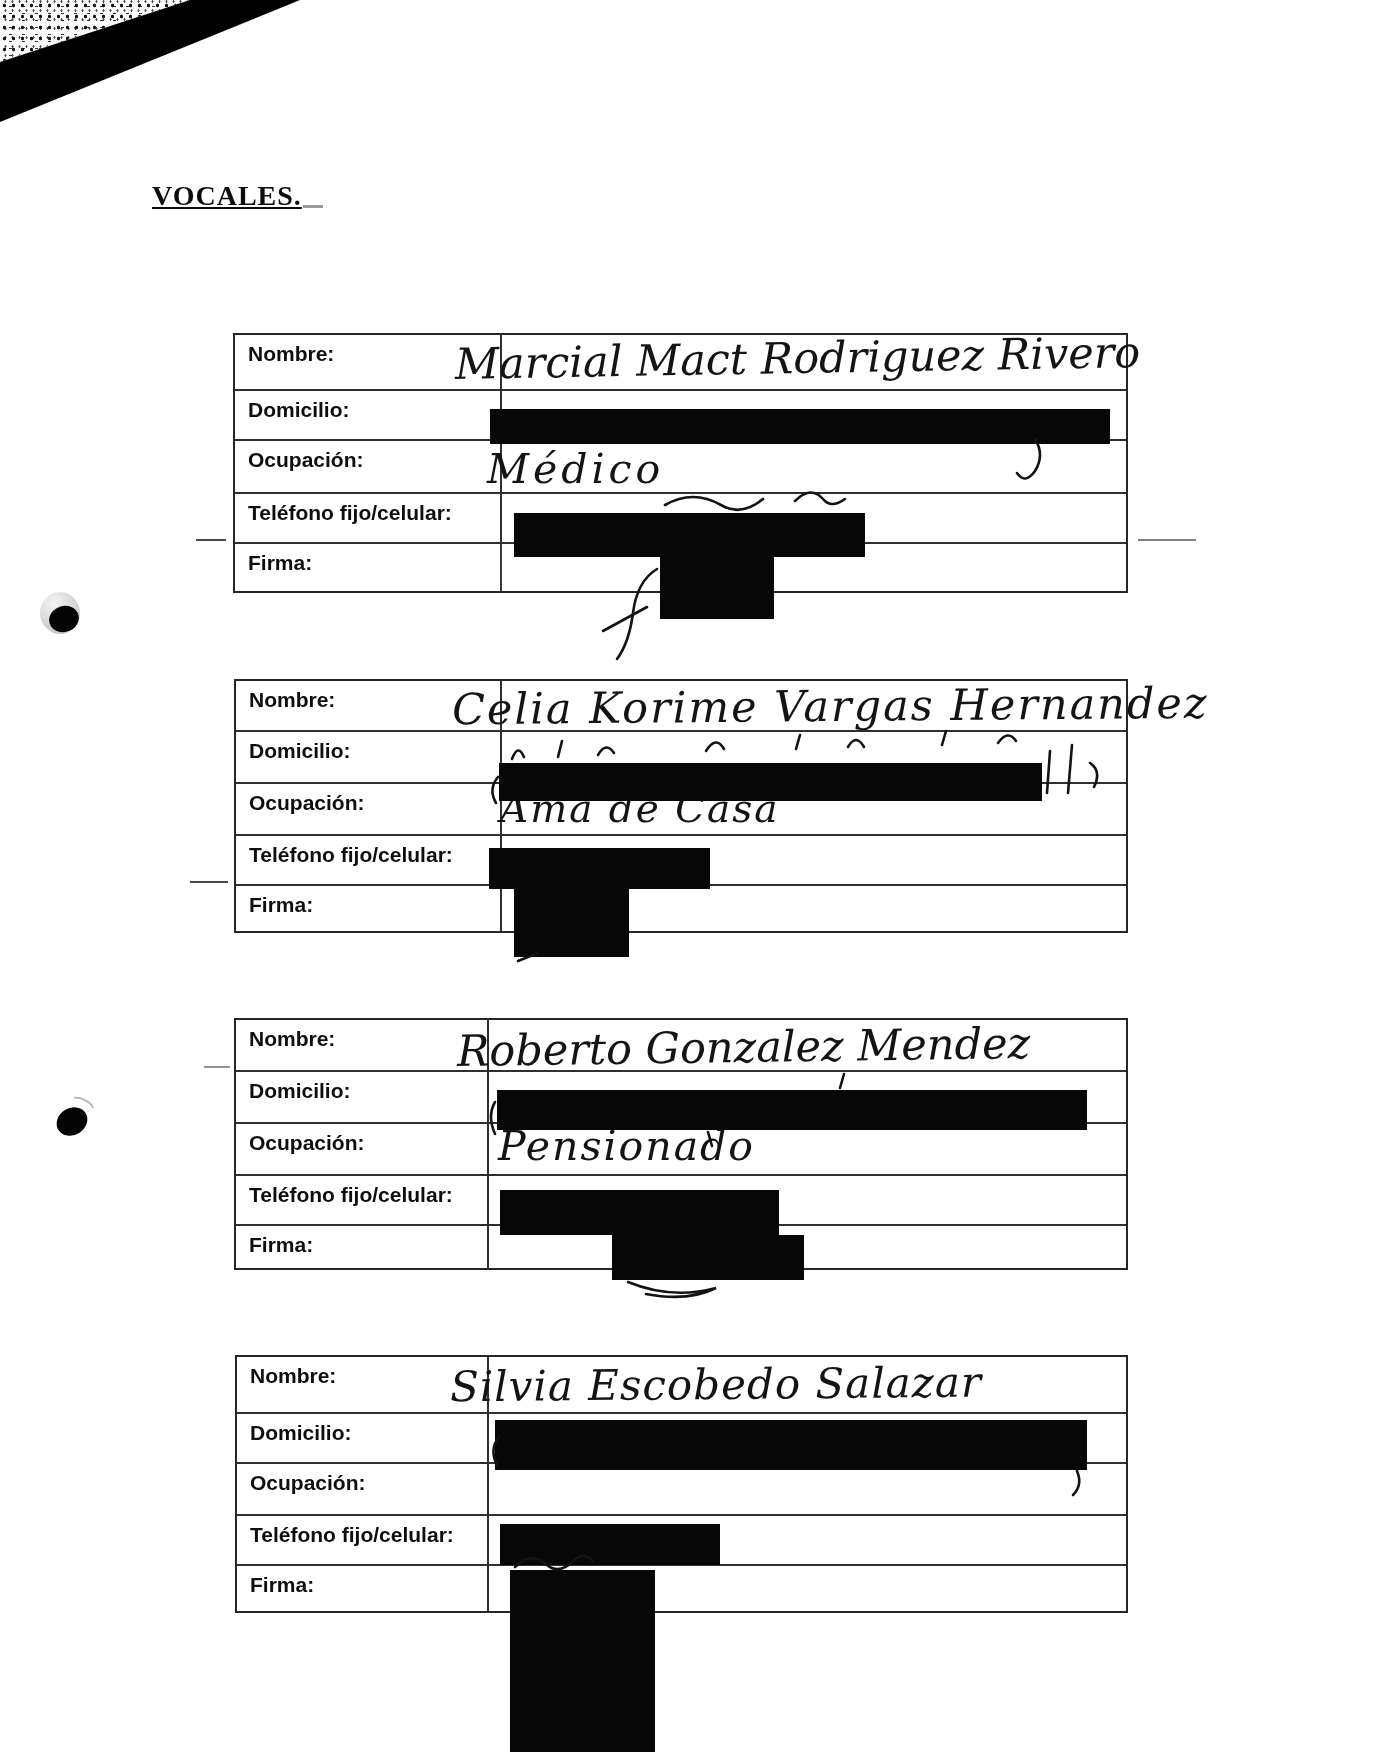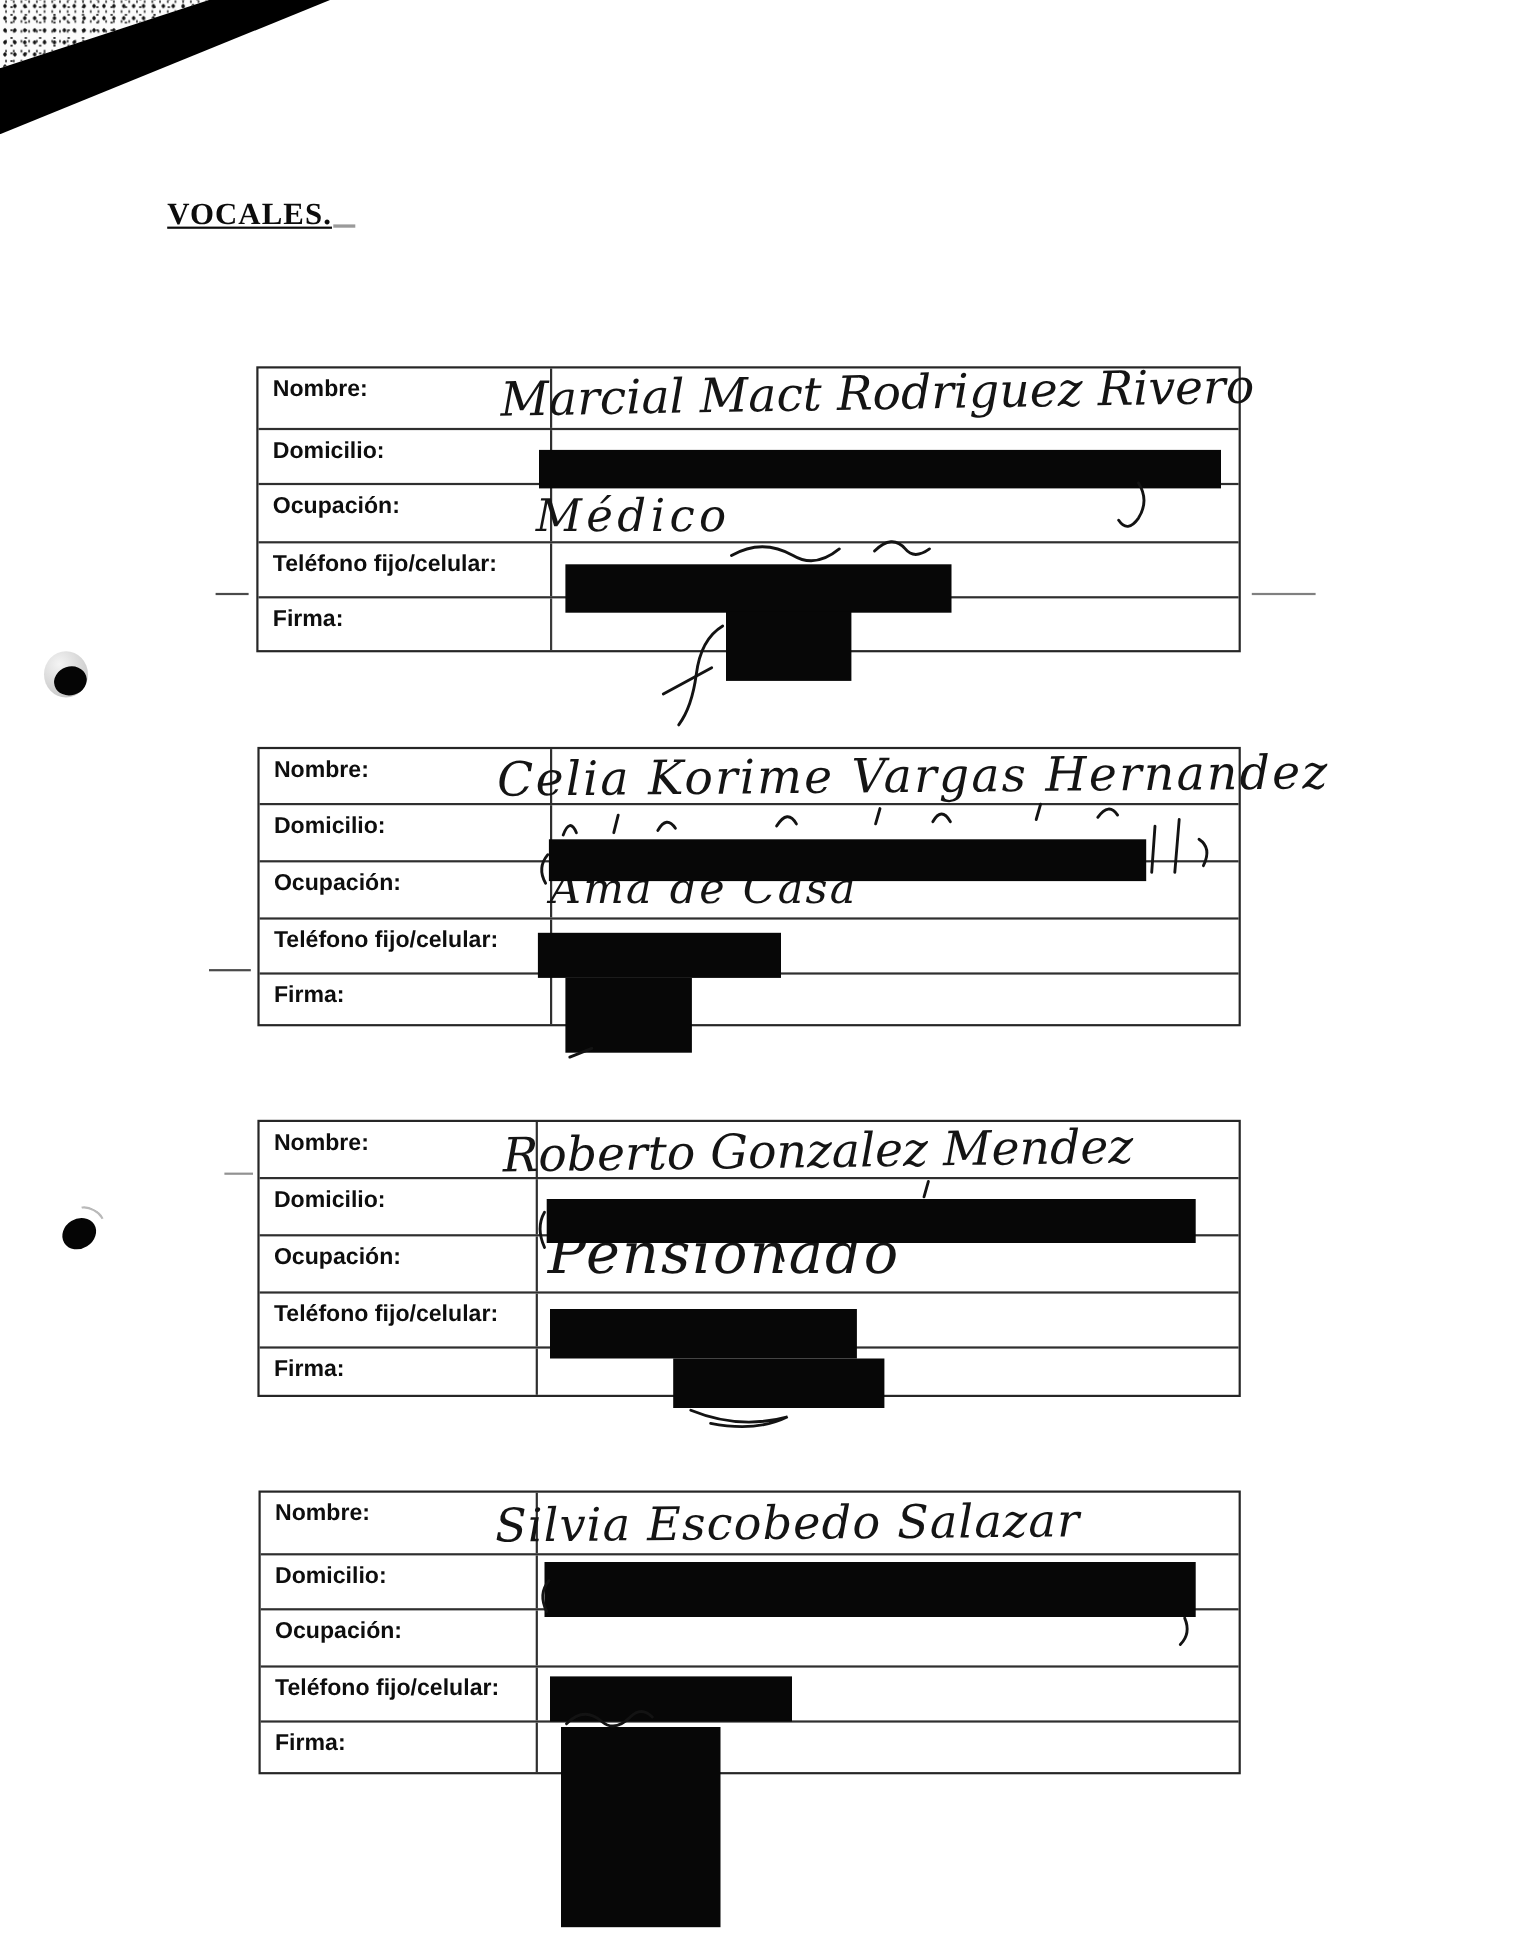--- a/index.html
+++ b/index.html
@@ -163,21 +163,21 @@
       <div class="lab">Teléfono fijo/celular:</div>
       <div class="val"></div>
     </div>
     <div class="row" style="height:44px;">
       <div class="lab">Firma:</div>
       <div class="val"></div>
     </div>
 
     <div class="hw" style="left:221px;top:6px;font-size:43px;transform:rotate(-0.8deg);">Roberto Gonzalez Mendez</div>
     <div class="bar" style="left:261px;top:70px;width:590px;height:40px;"></div>
-    <div class="hw" style="left:262px;top:94px;font-size:52px;letter-spacing:2px;text-align:right;">Pensionado</div>
+    <div class="hw" style="left:262px;top:106px;font-size:41px;letter-spacing:2px;text-align:right;">Pensionado</div>
     <div class="bar" style="left:264px;top:170px;width:279px;height:45px;"></div>
     <div class="bar" style="left:376px;top:215px;width:192px;height:45px;"></div>
     <svg class="strokes" width="900" height="300">
       <path d="M 259 82 q -8 14 0 32"></path>
       <path d="M 472 112 l 4 14"></path>
       <path d="M 604 68 l 4 -14"></path>
       <path d="M 392 262 q 44 18 88 6 q -28 14 -70 6"></path>
     </svg>
   </div>
 

